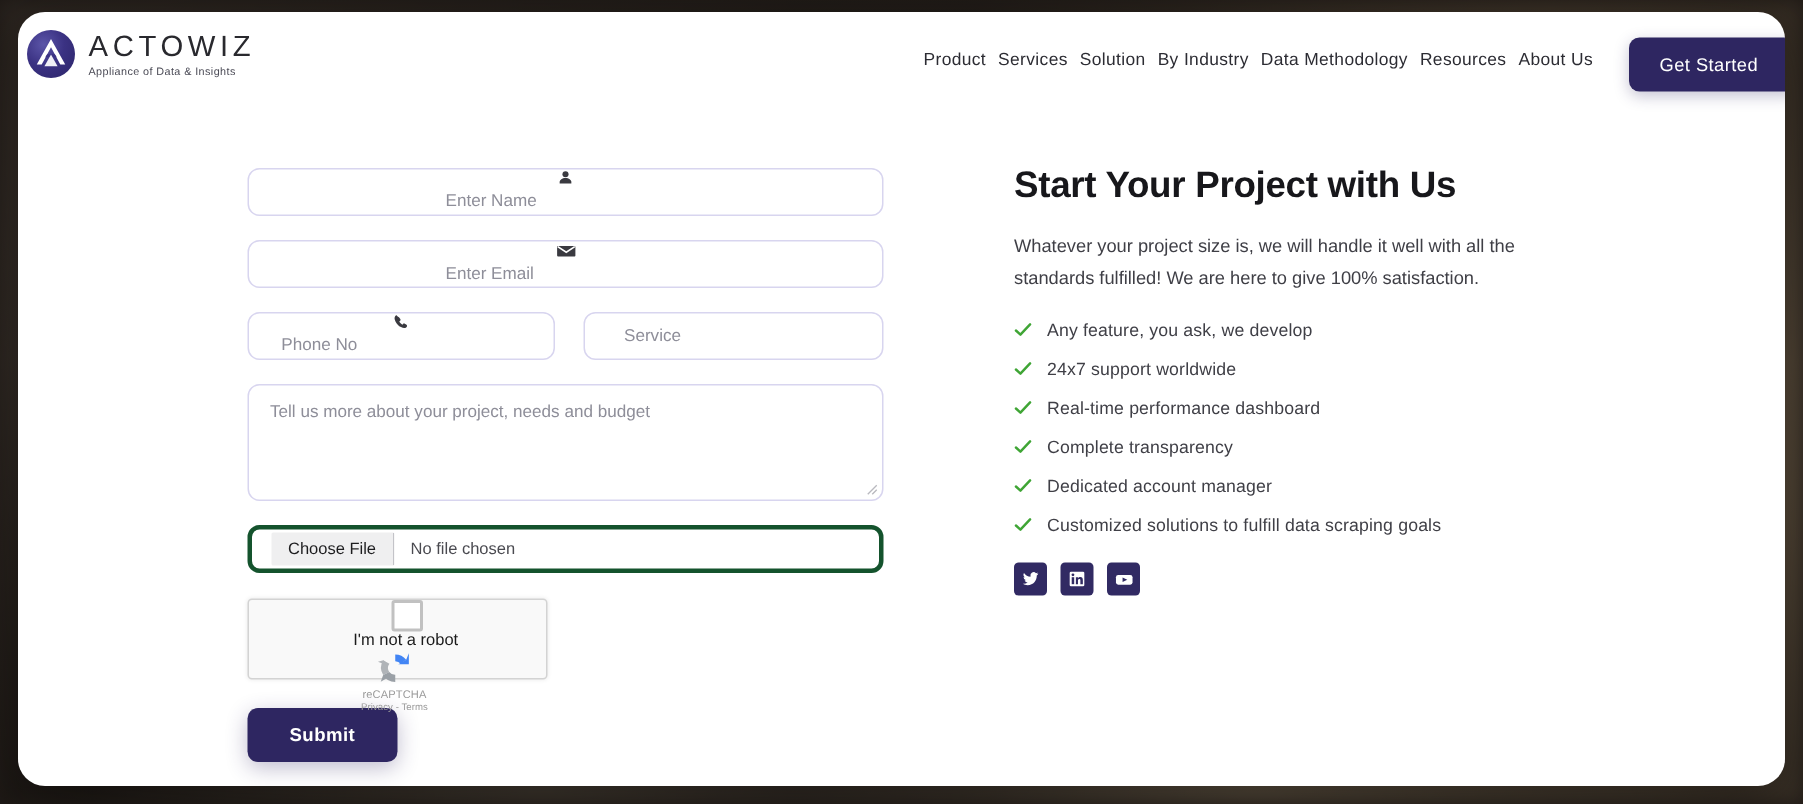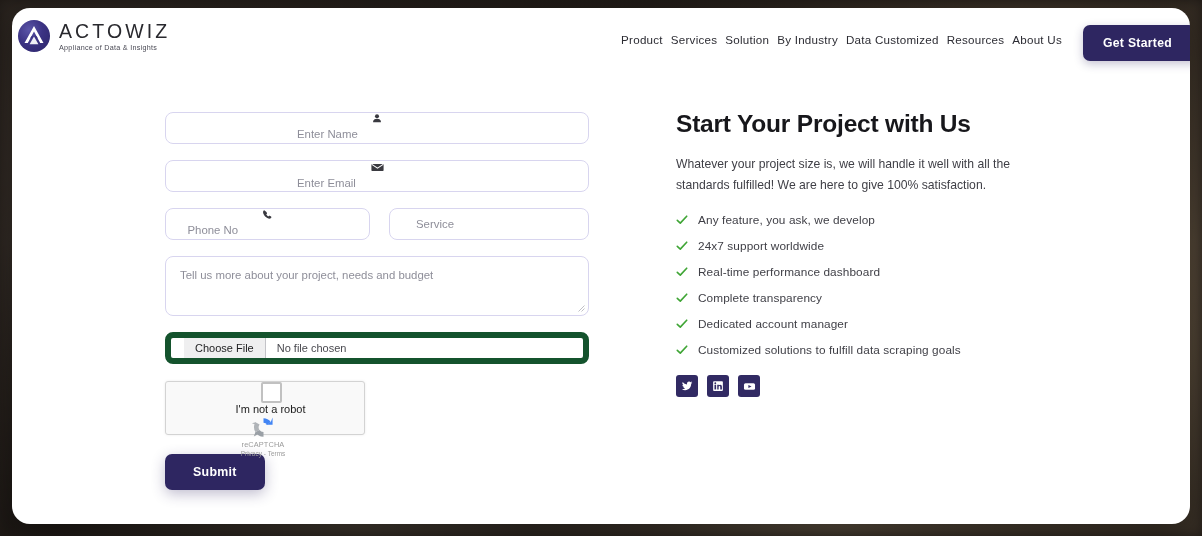--- a/index.html
+++ b/index.html
@@ -107,21 +107,21 @@
     text-decoration: none;
   }
 
   #get-started {
     position: absolute;
     right: -10px;
     top: 17px;
     background: #2e2661;
     color: #ffffff;
     font-size: 12.2px;
-    font-weight: 700;
+    font-weight: 400;
     letter-spacing: 0.3px;
     padding: 11px 28px 11px 20px;
     border: none;
     border-radius: 7px;
     cursor: pointer;
     box-shadow: 0 3px 10px rgba(46,38,97,0.28);
     font-family: "Liberation Sans", sans-serif;
   }
 
   
@@ -173,21 +173,21 @@
   .field.no-icon input { padding-left: 14px; }
 
   #row-2col { display: flex; gap: 19px; }
   #row-2col .field { }
   #field-phone { width: 205px; }
   #field-service { width: 200px; }
 
   #field-message {
     border: 1px solid #d8d5ef;
     border-radius: 8px;
-    height: 60px;
+    height: 78px;
     position: relative;
     margin-bottom: 16px;
     background: #fff;
   }
   #field-message textarea {
     width: 100%;
     height: 100%;
     border: none;
     outline: none;
     resize: none;
@@ -199,21 +199,21 @@
   }
   #field-message textarea::placeholder { color: #8e8e99; }
   #resize-grip {
     position: absolute;
     right: 3px; bottom: 3px;
     width: 9px; height: 9px;
     pointer-events: none;
   }
 
   #field-file {
-    border: 6px solid #14532d;
+    border: 3px solid #14532d;
     border-radius: 8px;
     height: 32px;
     display: flex;
     align-items: center;
     margin-bottom: 17px;
     overflow: hidden;
     background: #fff;
   }
   #choose-file-btn {
     background: #efeff0;
@@ -373,21 +373,21 @@
         <div id="logo-word">ACTOWIZ</div>
         <div id="logo-tag">Appliance of Data &amp; Insights</div>
       </div>
     </div>
 
     <nav id="nav">
       <a class="nav-link">Product</a>
       <a class="nav-link">Services</a>
       <a class="nav-link">Solution</a>
       <a class="nav-link">By Industry</a>
-      <a class="nav-link">Data Customized</a>
+      <a class="nav-link">Data Methodology</a>
       <a class="nav-link">Resources</a>
       <a class="nav-link">About Us</a>
     </nav>
 
     <button id="get-started">Get Started</button>
   </div>
 
   <div id="content">
 
     <form id="form-col">

